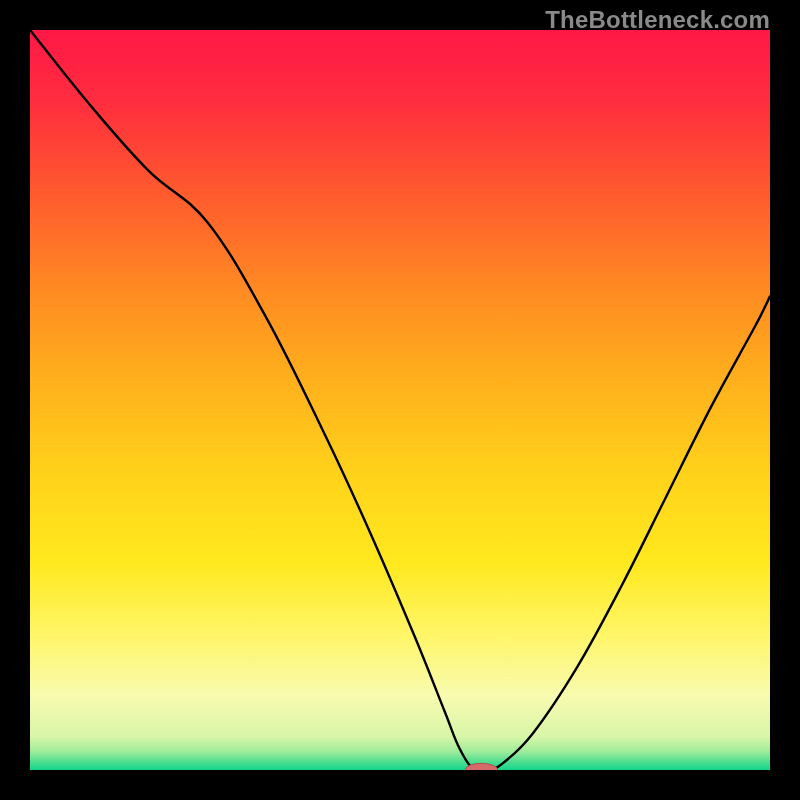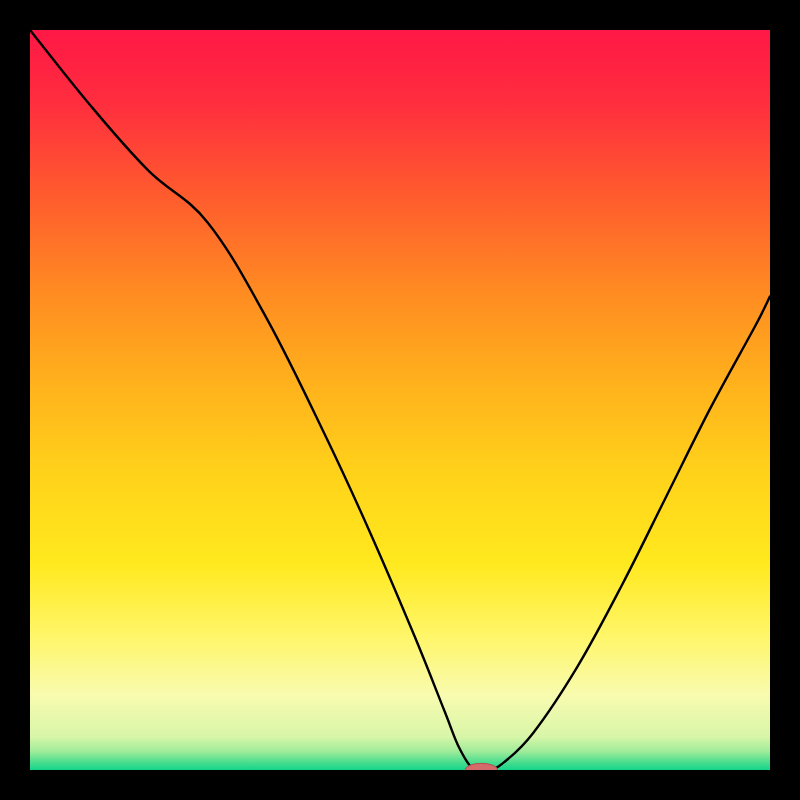--- a/index.html
+++ b/index.html
@@ -35,20 +35,21 @@
     letter-spacing: 0.2px;
   }
   svg {
     display: block;
   }
 </style>
 </head>
 <body>
 
 <div class="frame">
+  <div class="watermark">TheBottleneck.com</div>
   <div class="plot">
     <svg id="chart-svg" width="740" height="740" viewBox="0 0 740 740">
       <defs>
         <linearGradient id="bg-grad" x1="0" y1="0" x2="0" y2="1">
             <stop offset="0%" stop-color="#ff1846"></stop>
             <stop offset="10%" stop-color="#ff2e3e"></stop>
             <stop offset="22%" stop-color="#ff5a2e"></stop>
             <stop offset="35%" stop-color="#ff8a22"></stop>
             <stop offset="48%" stop-color="#ffb21c"></stop>
             <stop offset="60%" stop-color="#ffd21a"></stop>

